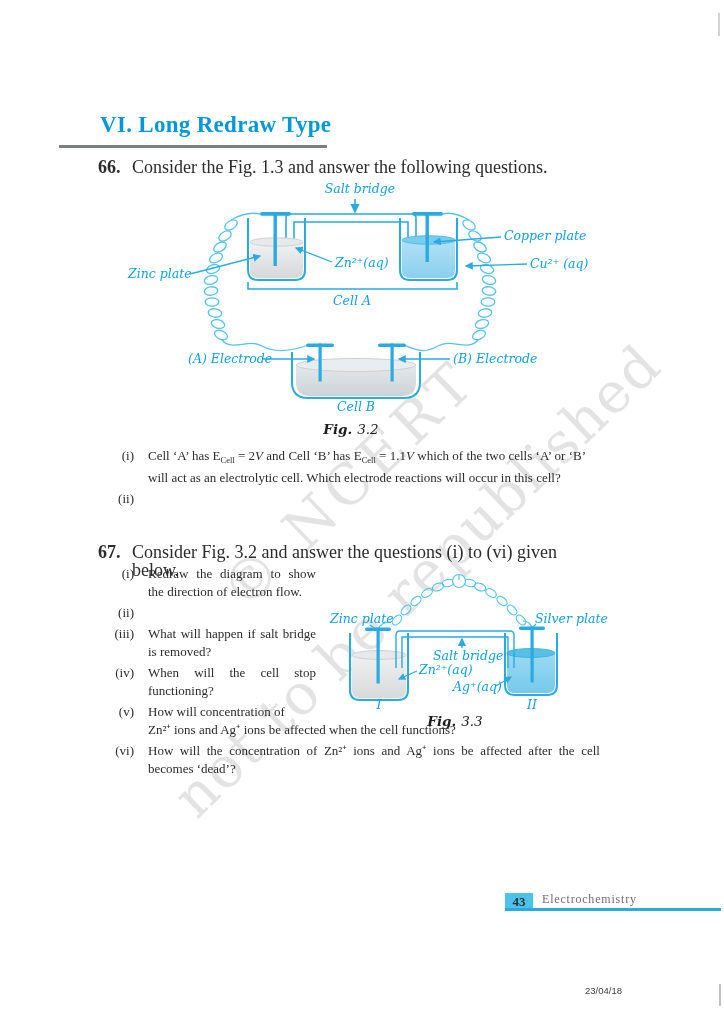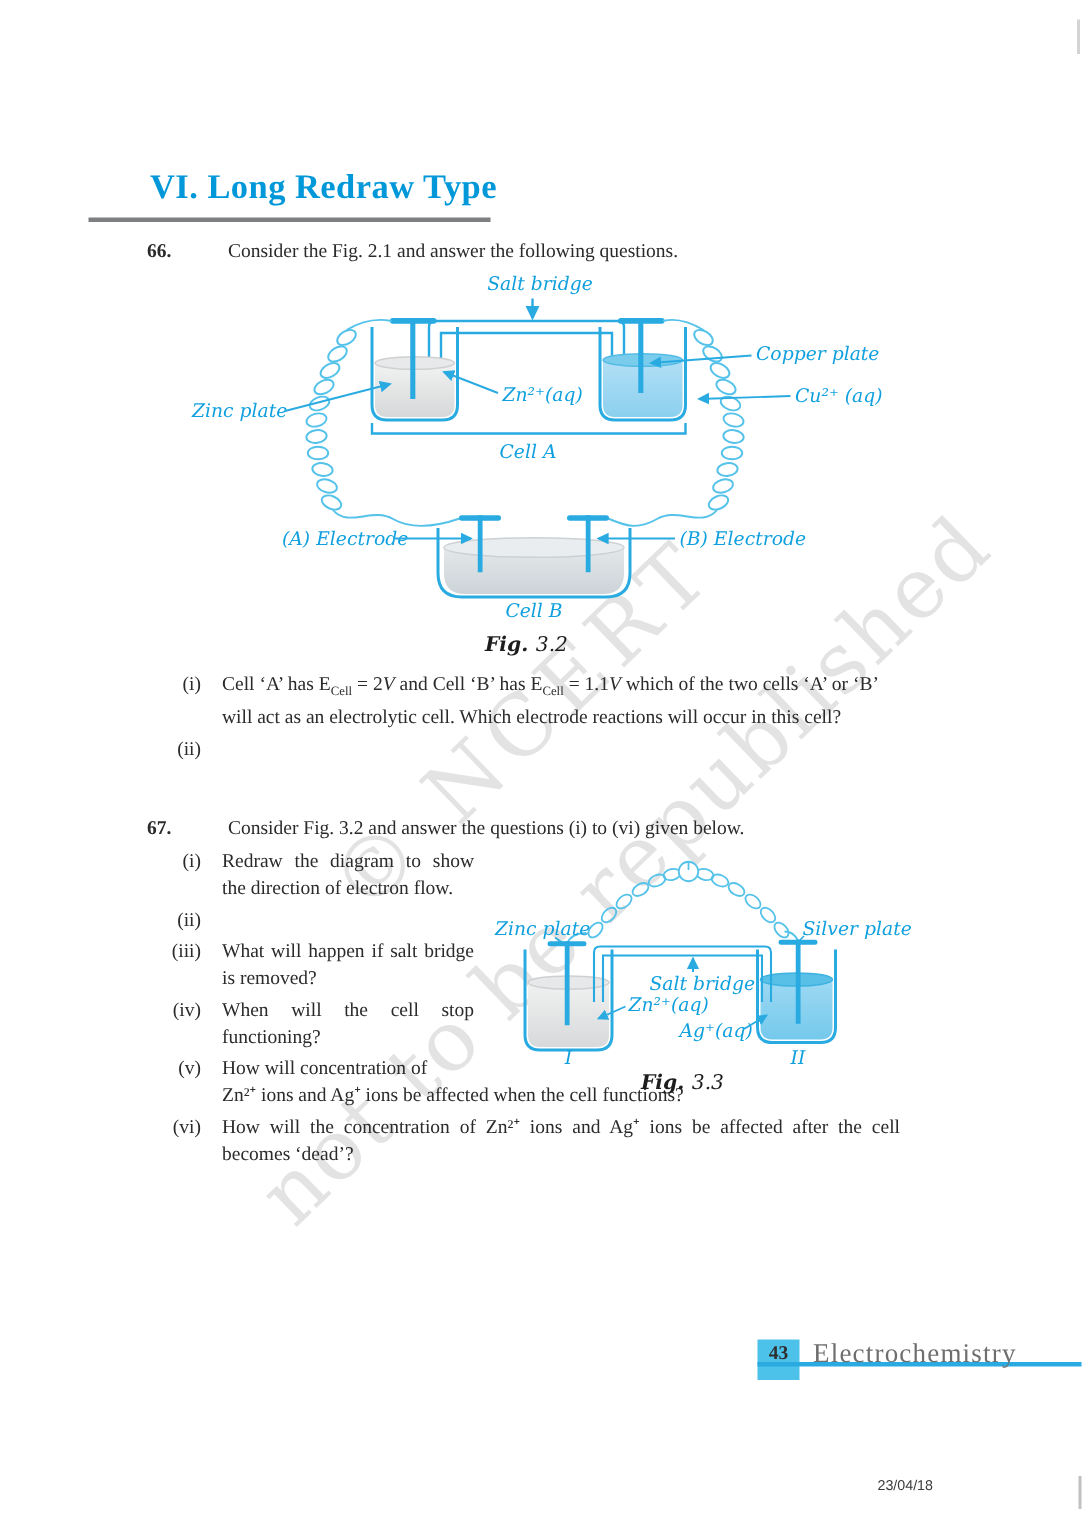--- a/index.html
+++ b/index.html
@@ -8,44 +8,44 @@
   
   .wm{position:absolute;z-index:0;white-space:nowrap;color:#cdcdcd;opacity:.55;
       font-family:"DejaVu Serif",serif;pointer-events:none;}
   .wm1{left:185px;top:452px;font-size:56px;letter-spacing:6px;transform:rotate(-44deg);}
   .wm2{left:92px;top:548px;font-size:56px;letter-spacing:2px;transform:rotate(-44deg);}
   
   .layer{position:absolute;inset:0;z-index:1;}
   .section-title{position:absolute;left:100px;top:112px;font-size:23px;font-weight:bold;
                  color:#0098d8;letter-spacing:.3px;}
   .title-rule{position:absolute;left:59px;top:145px;width:268px;height:3px;background:#7d7f81;}
-  .q{position:absolute;display:flex;font-size:13px;line-height:18px;gap:20px;}
+  .q{position:absolute;display:flex;font-size:18px;line-height:18px;}
   .qnum{width:34px;font-weight:bold;flex:0 0 34px;}
   .qtext{flex:1;text-align:justify;}
   .subitems{position:absolute;font-size:13px;line-height:18px;}
   .sitem{display:flex;margin-bottom:3px;}
   .snum{flex:0 0 50px;text-align:right;padding-right:14px;box-sizing:border-box;}
   .stext{text-align:justify;}
   .w-wide{width:438px;}
   .w-narrow{width:168px;}
   .w-full{width:452px;}
   .sub{font-size:8.5px;vertical-align:-3px;letter-spacing:0;}
   .it{font-style:italic;}
   figure{margin:0;padding:0;position:absolute;}
   .fig32{left:120px;top:178px;}
   .fig33{left:322px;top:565px;}
   svg text{font-family:"DejaVu Serif",serif;}
   .flabel{font-size:12.5px;font-style:italic;fill:#10a0de;}
   .fcap-b{font-size:13.5px;font-style:italic;font-weight:bold;fill:#1d1d1d;}
   .fcap-n{font-size:13.5px;font-style:italic;fill:#1d1d1d;}
   
-  .pg-badge{position:absolute;left:505px;top:893px;width:28px;height:27px;background:#4cc1e9;
+  .pg-badge{position:absolute;left:505px;top:893px;width:28px;height:17px;background:#4cc1e9;
             font-size:13px;font-weight:bold;color:#2f2f2f;text-align:center;line-height:17px;}
   .pg-rule{position:absolute;left:505px;top:908px;width:216px;height:2.5px;background:#29abe2;}
-  .pg-chapter{position:absolute;left:542px;top:892px;font-size:18px;color:#6e6e6e;letter-spacing:.8px;}
+  .pg-chapter{position:absolute;left:542px;top:892px;font-size:12px;color:#6e6e6e;letter-spacing:.8px;}
   .print-date{position:absolute;left:585px;top:985px;font-size:9.5px;color:#3c3c3c;
               font-family:"Liberation Sans",sans-serif;}
   .crop{position:absolute;background:#b0b0b0;}
   .crop-tr{left:718px;top:13px;width:2px;height:23px;opacity:.55;}
   .crop-br{left:719px;top:984px;width:2px;height:22px;opacity:.8;}
 </style>
 </head>
 <body>
 
 <div class="page">
@@ -53,21 +53,21 @@
   <div class="wm wm1">© NCERT</div>
   <div class="wm wm2">not to be republished</div>
 
   <div class="layer">
 
     <div class="section-title">VI. Long Redraw Type</div>
     <div class="title-rule"></div>
 
     <div class="q" style="left:98px;top:158px;width:502px;">
       <div class="qnum">66.</div>
-      <div class="qtext">Consider the Fig. 2.1 and answer the following questions.</div>
+      <div class="qtext">Consider the Fig. 1.3 and answer the following questions.</div>
     </div>
 
     <figure class="fig32">
       <svg width="492" height="266" viewBox="0 0 492 266">
         <defs>
           <marker id="ah32" markerWidth="7" markerHeight="7" refX="5.2" refY="3" orient="auto">
             <path d="M0,0 L6.2,3 L0,6 z" fill="#29abe2"></path>
           </marker>
           <linearGradient id="gGray32" x1="0" y1="0" x2="0" y2="1">
             <stop offset="0" stop-color="#f1f2f2"></stop>

